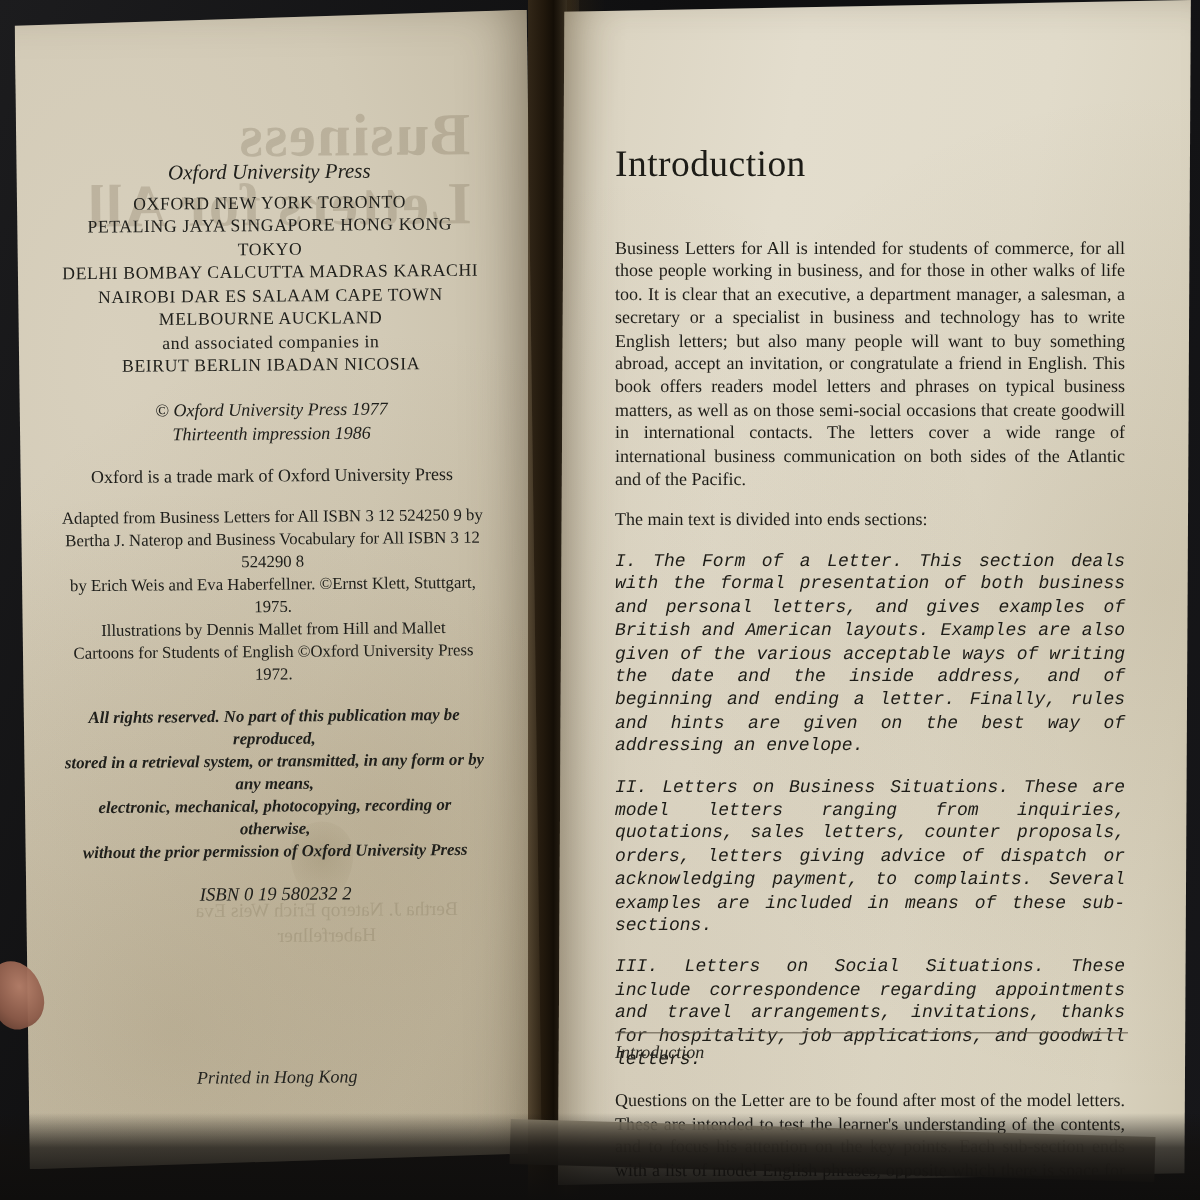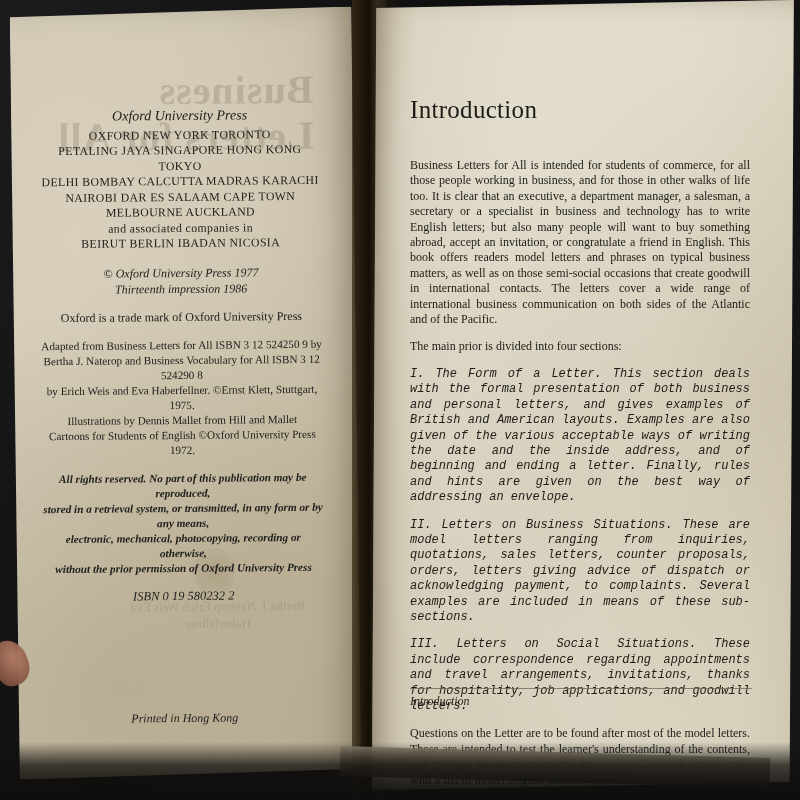--- a/index.html
+++ b/index.html
@@ -302,21 +302,21 @@
   <div class="gutter"></div>
   <div class="gutter-shadow"></div>
 
   <div class="page-right">
     <div class="grain"></div>
 
     <div class="r-content">
       <h1 class="chapter">Introduction</h1>
 
       <p class="body ital-lead">Business Letters for All is intended for students of commerce, for all those people working in business, and for those in other walks of life too. It is clear that an executive, a department manager, a salesman, a secretary or a specialist in business and technology has to write English letters; but also many people will want to buy something abroad, accept an invitation, or congratulate a friend in English. This book offers readers model letters and phrases on typical business matters, as well as on those semi-social occasions that create goodwill in international contacts. The letters cover a wide range of international business communication on both sides of the Atlantic and of the Pacific.</p>
-      <p class="body">The main prior is divided into four sections:</p>
+      <p class="body">The main text is divided into ends sections:</p>
       <p class="body secthead">I. The Form of a Letter. This section deals with the formal presentation of both business and personal letters, and gives examples of British and American layouts. Examples are also given of the various acceptable ways of writing the date and the inside address, and of beginning and ending a letter. Finally, rules and hints are given on the best way of addressing an envelope.</p>
       <p class="body secthead">II. Letters on Business Situations. These are model letters ranging from inquiries, quotations, sales letters, counter proposals, orders, letters giving advice of dispatch or acknowledging payment, to complaints. Several examples are included in means of these sub-sections.</p>
       <p class="body secthead">III. Letters on Social Situations. These include correspondence regarding appointments and travel arrangements, invitations, thanks for hospitality, job applications, and goodwill letters.</p>
       <p class="body">Questions on the Letter are to be found after most of the model letters. These are intended to test the learner's understanding of the contents, and to focus his attention on the key points. Each sub-section ends with a list of model English phrases, opposite which there is space for notes, your own additions, etc.</p>
       <p class="body">After the main text there are some exercises on practical letter writing. Model answers are given in a key at the very end of the book.</p>
 
     </div>
 
     <div class="footer-rule"></div>
     <div class="footer-label">Introduction</div>

